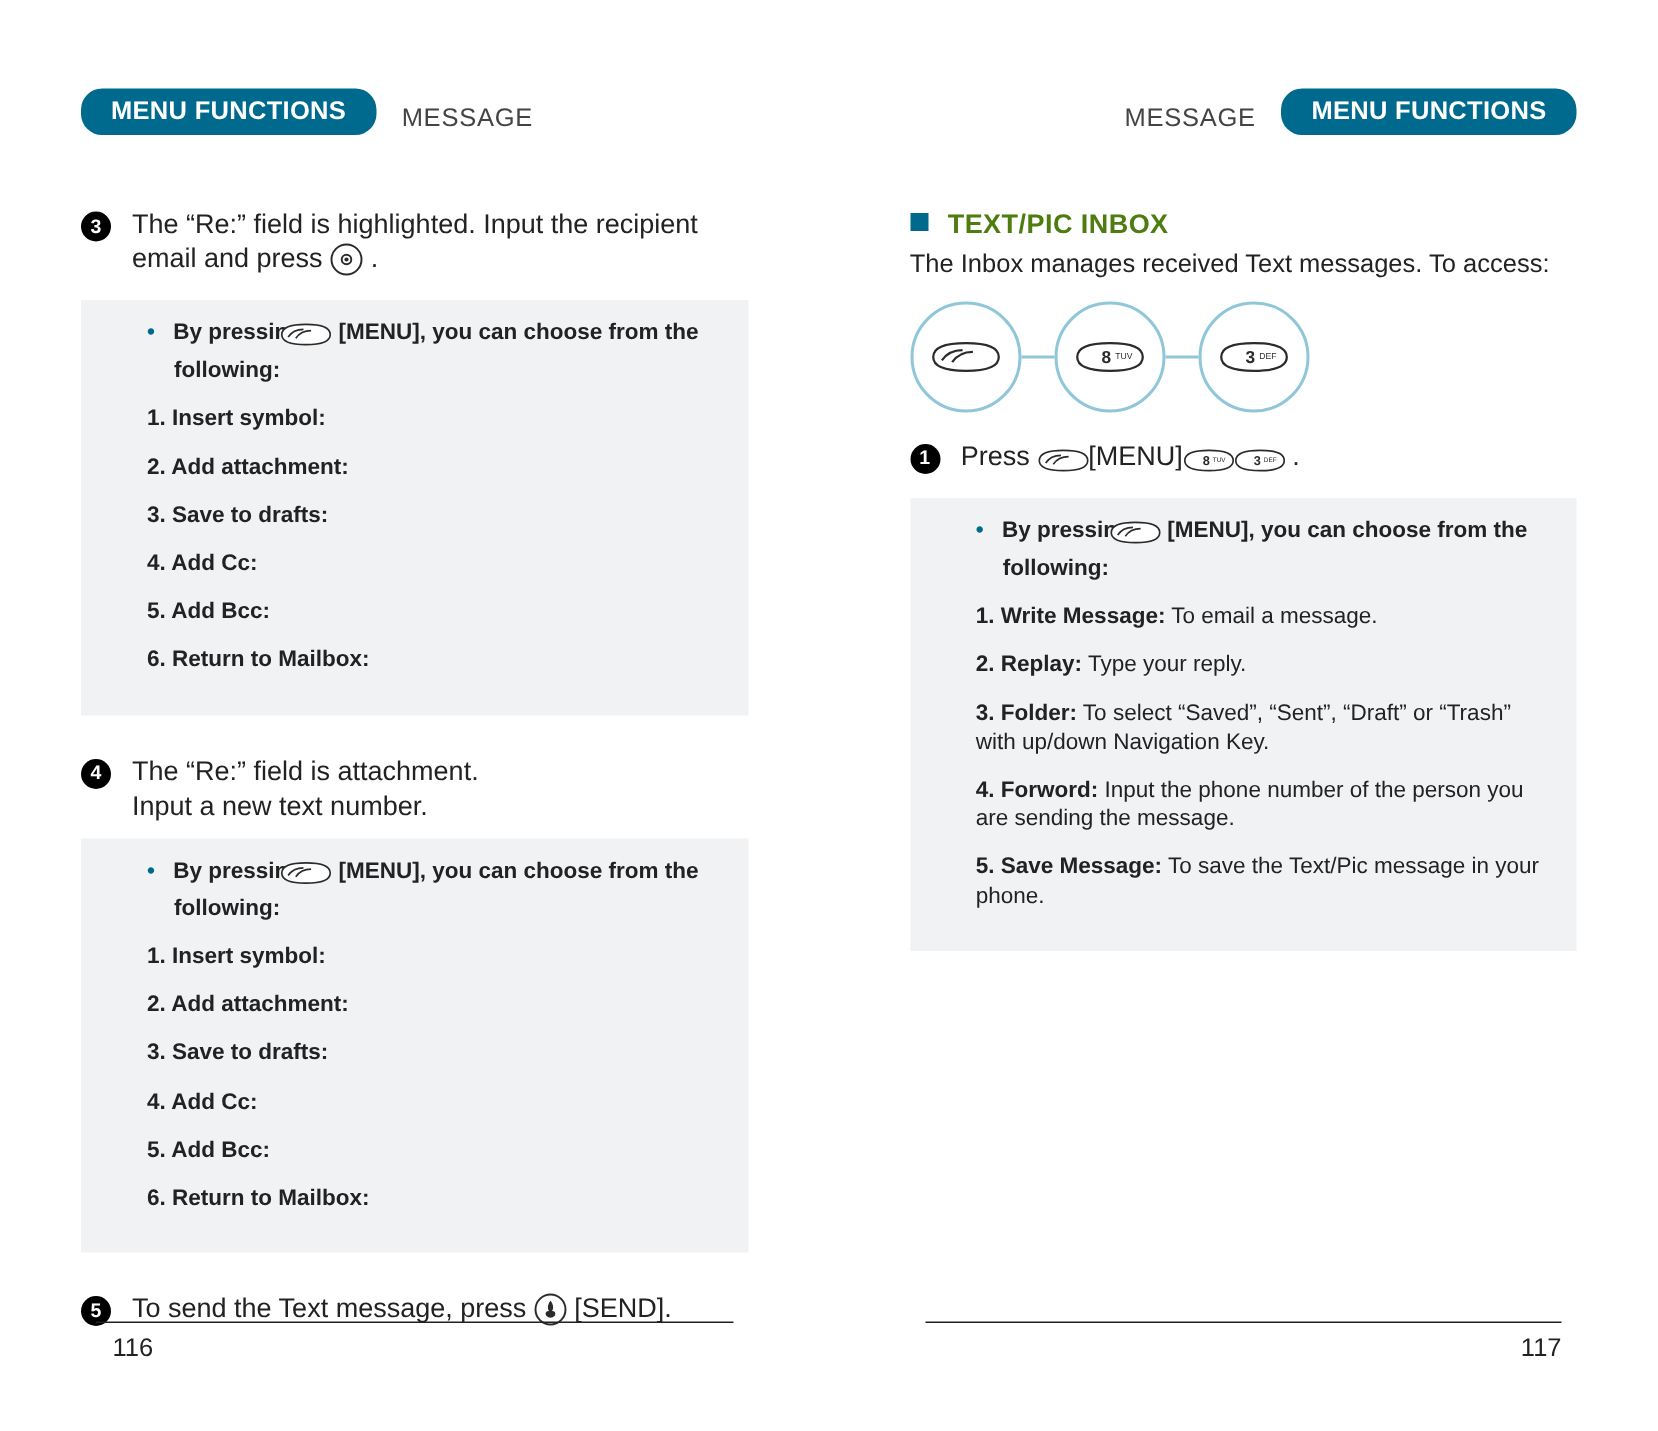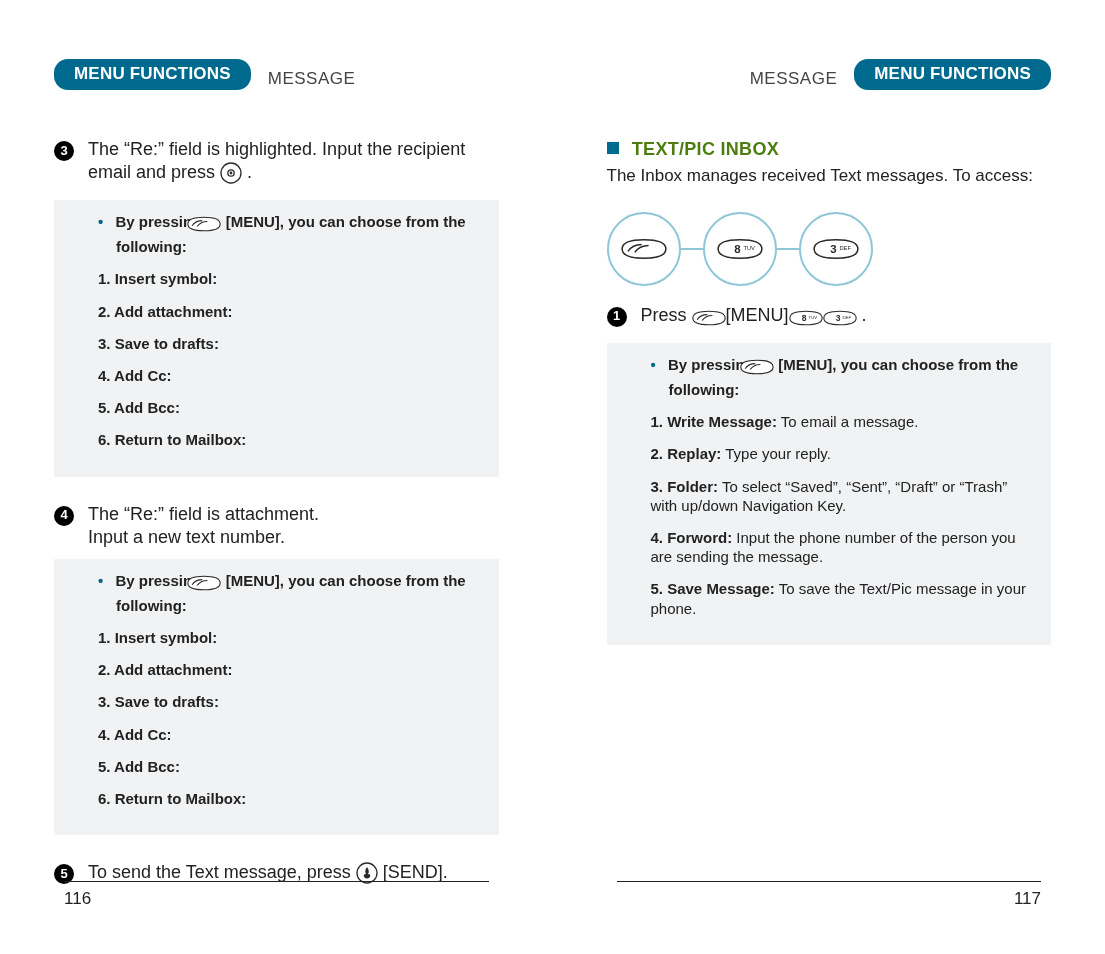--- a/index.html
+++ b/index.html
@@ -15,26 +15,26 @@
   .bul{flex:none;width:20px;height:20px;border-radius:50%;background:#000;color:#fff;font-size:13px;font-weight:700;display:flex;align-items:center;justify-content:center;margin-top:3px}
   .step-body{font-size:18px;flex:1}
   .box{background:#f1f2f3;margin:10px 0 26px 0;padding:12px 16px 14px 44px;font-size:15px;font-weight:700}
   .box .lead{text-indent:-18px;padding-left:18px;font-weight:700;margin-bottom:4px}
   .box .dot{color:#006a8e;font-weight:900;margin-right:8px}
   .box ol{margin:0;padding:0;list-style:none}
   .box ol li{margin:13px 0}
   .box .d{font-weight:400}
   .sec{font-weight:800;color:#4d7c0f;font-size:18px;letter-spacing:.3px;margin-bottom:4px}
   .sec .sq{display:inline-block;width:12px;height:12px;background:#006a8e;margin-right:8px;vertical-align:1px}
-  .intro{font-size:17px;margin-bottom:25px}
+  .intro{font-size:17px;margin-bottom:14px}
   .keyrow{display:flex;align-items:center;gap:0;margin:6px 0 18px 0}
   .ring{width:70px;height:70px;border:2px solid #8fc6d8;border-radius:50%;display:flex;align-items:center;justify-content:center;background:#fff}
   .link{width:22px;height:2px;background:#8fc6d8}
   .pg{position:absolute;bottom:44px;font-size:17px;color:#222}
-  .pg.l{left:64px} .pg.r{right:64px}
+  .pg.l{left:75px} .pg.r{right:64px}
   .rule{position:absolute;left:64px;right:64px;bottom:72px;height:1px;background:#222}
   svg.glyph{overflow:visible}
   .inline-icon{display:inline-block;vertical-align:-6px}
 </style>
 </head>
 <body>
 
 <svg width="0" height="0" style="position:absolute">
   <defs>
     <g id="soft-key">

